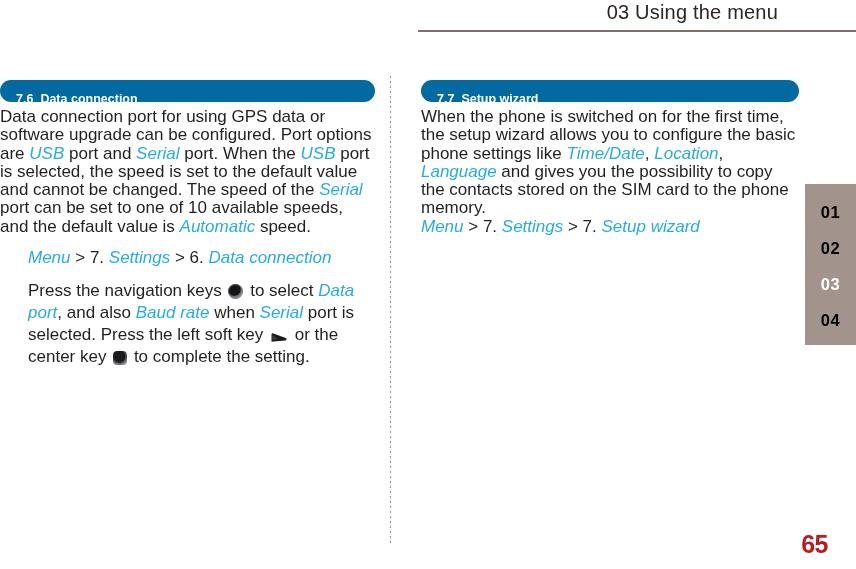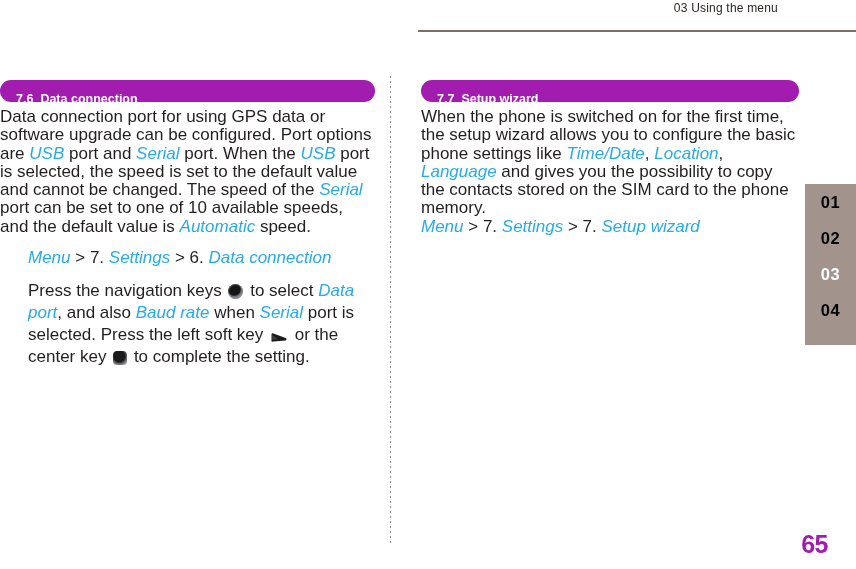--- a/index.html
+++ b/index.html
@@ -21,21 +21,21 @@
     position: absolute;
     left: 418px;
     top: 0;
     width: 438px;
     height: 33px;
   }
   #header-title {
     position: absolute;
     right: 78px;
     top: 1px;
-    font-size: 12px;
+    font-size: 20px;
     font-weight: normal;
     letter-spacing: 0.2px;
     color: #2b2623;
     white-space: nowrap;
   }
   #header-rule {
     position: absolute;
     left: 0;
     top: 30px;
     width: 438px;
@@ -49,21 +49,21 @@
     top: 80px;
     width: 375px;
   }
   #left-column  { left: 0px; }
   #right-column { left: 421px; }
 
   
   .section-pill {
     height: 22px;
     border-radius: 11px;
-    background: #a21caf;
+    background: #0369a1;
     display: flex;
     align-items: center;
     padding: 16px 0 0 16px;
     box-sizing: border-box;
     margin-bottom: 6px;
   }
   #left-column .section-pill  { width: 375px; }
   #right-column .section-pill { width: 378px; }
   .section-num {
     color: #ffffff;
@@ -126,20 +126,21 @@
     position: absolute;
     left: 805px;
     top: 184px;
     width: 51px;
     height: 161px;
     background: #a2948d;
     display: flex;
     flex-direction: column;
     align-items: center;
     justify-content: flex-start;
+    padding-top: 10px;
     box-sizing: border-box;
   }
   .chapter-tab {
     font-size: 16.5px;
     line-height: 36px;
     color: #000000;
     font-weight: bold;
     letter-spacing: 0.5px;
   }
   .chapter-tab.active {
@@ -159,21 +160,21 @@
     background-repeat: repeat-y;
   }
 
   
   #page-number {
     position: absolute;
     right: 28px;
     bottom: 10px;
     font-size: 25px;
     font-weight: bold;
-    color: #a21caf;
+    color: #b91c1c;
     letter-spacing: -0.5px;
   }
 </style>
 </head>
 <body>
 
 <div id="running-header">
   <div id="header-title">03 Using the menu</div>
   <div id="header-rule"></div>
 </div>

